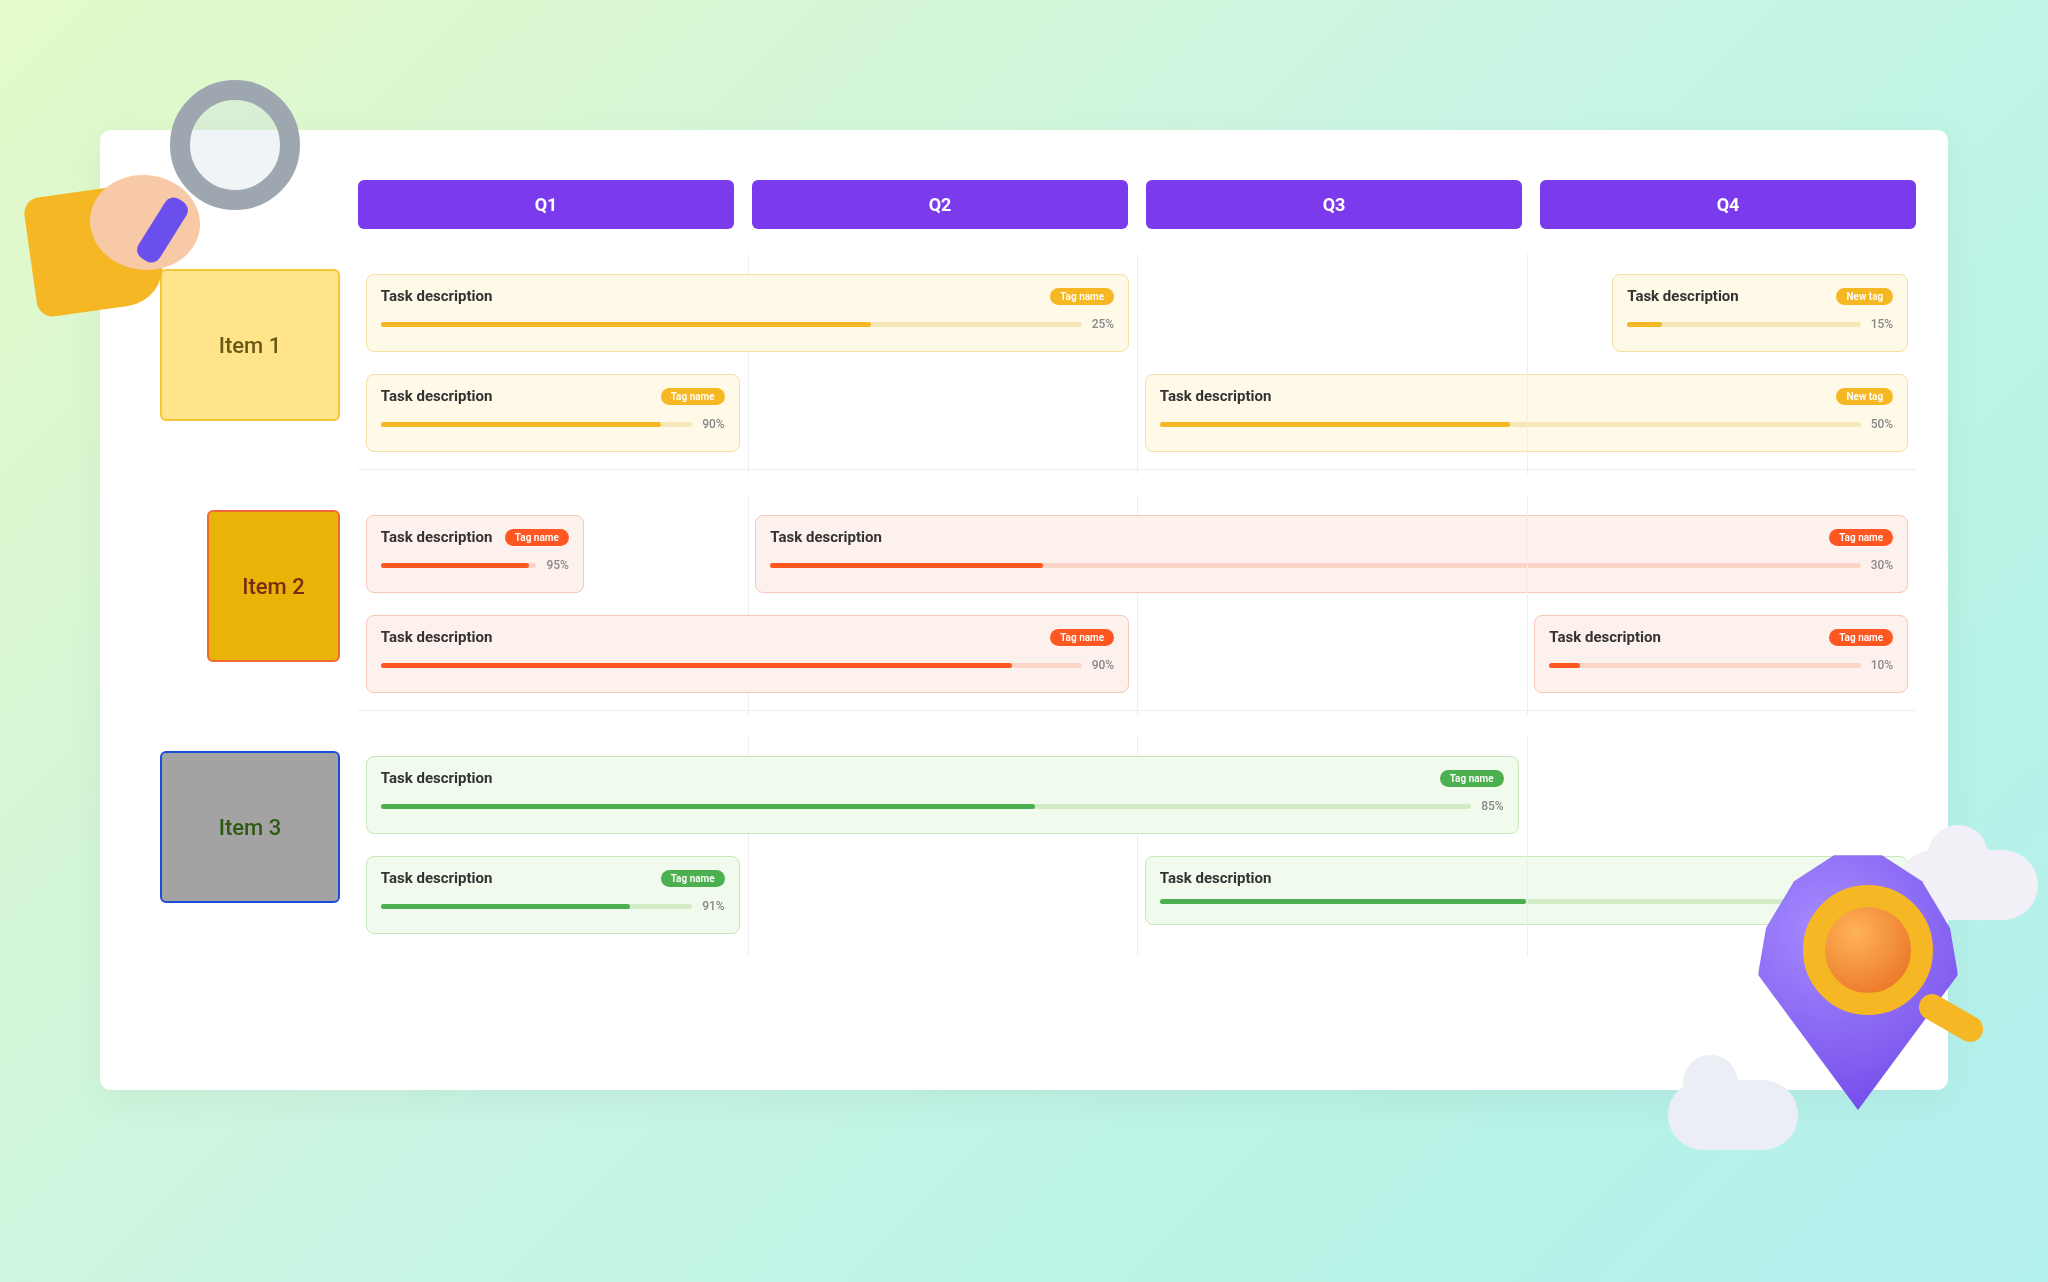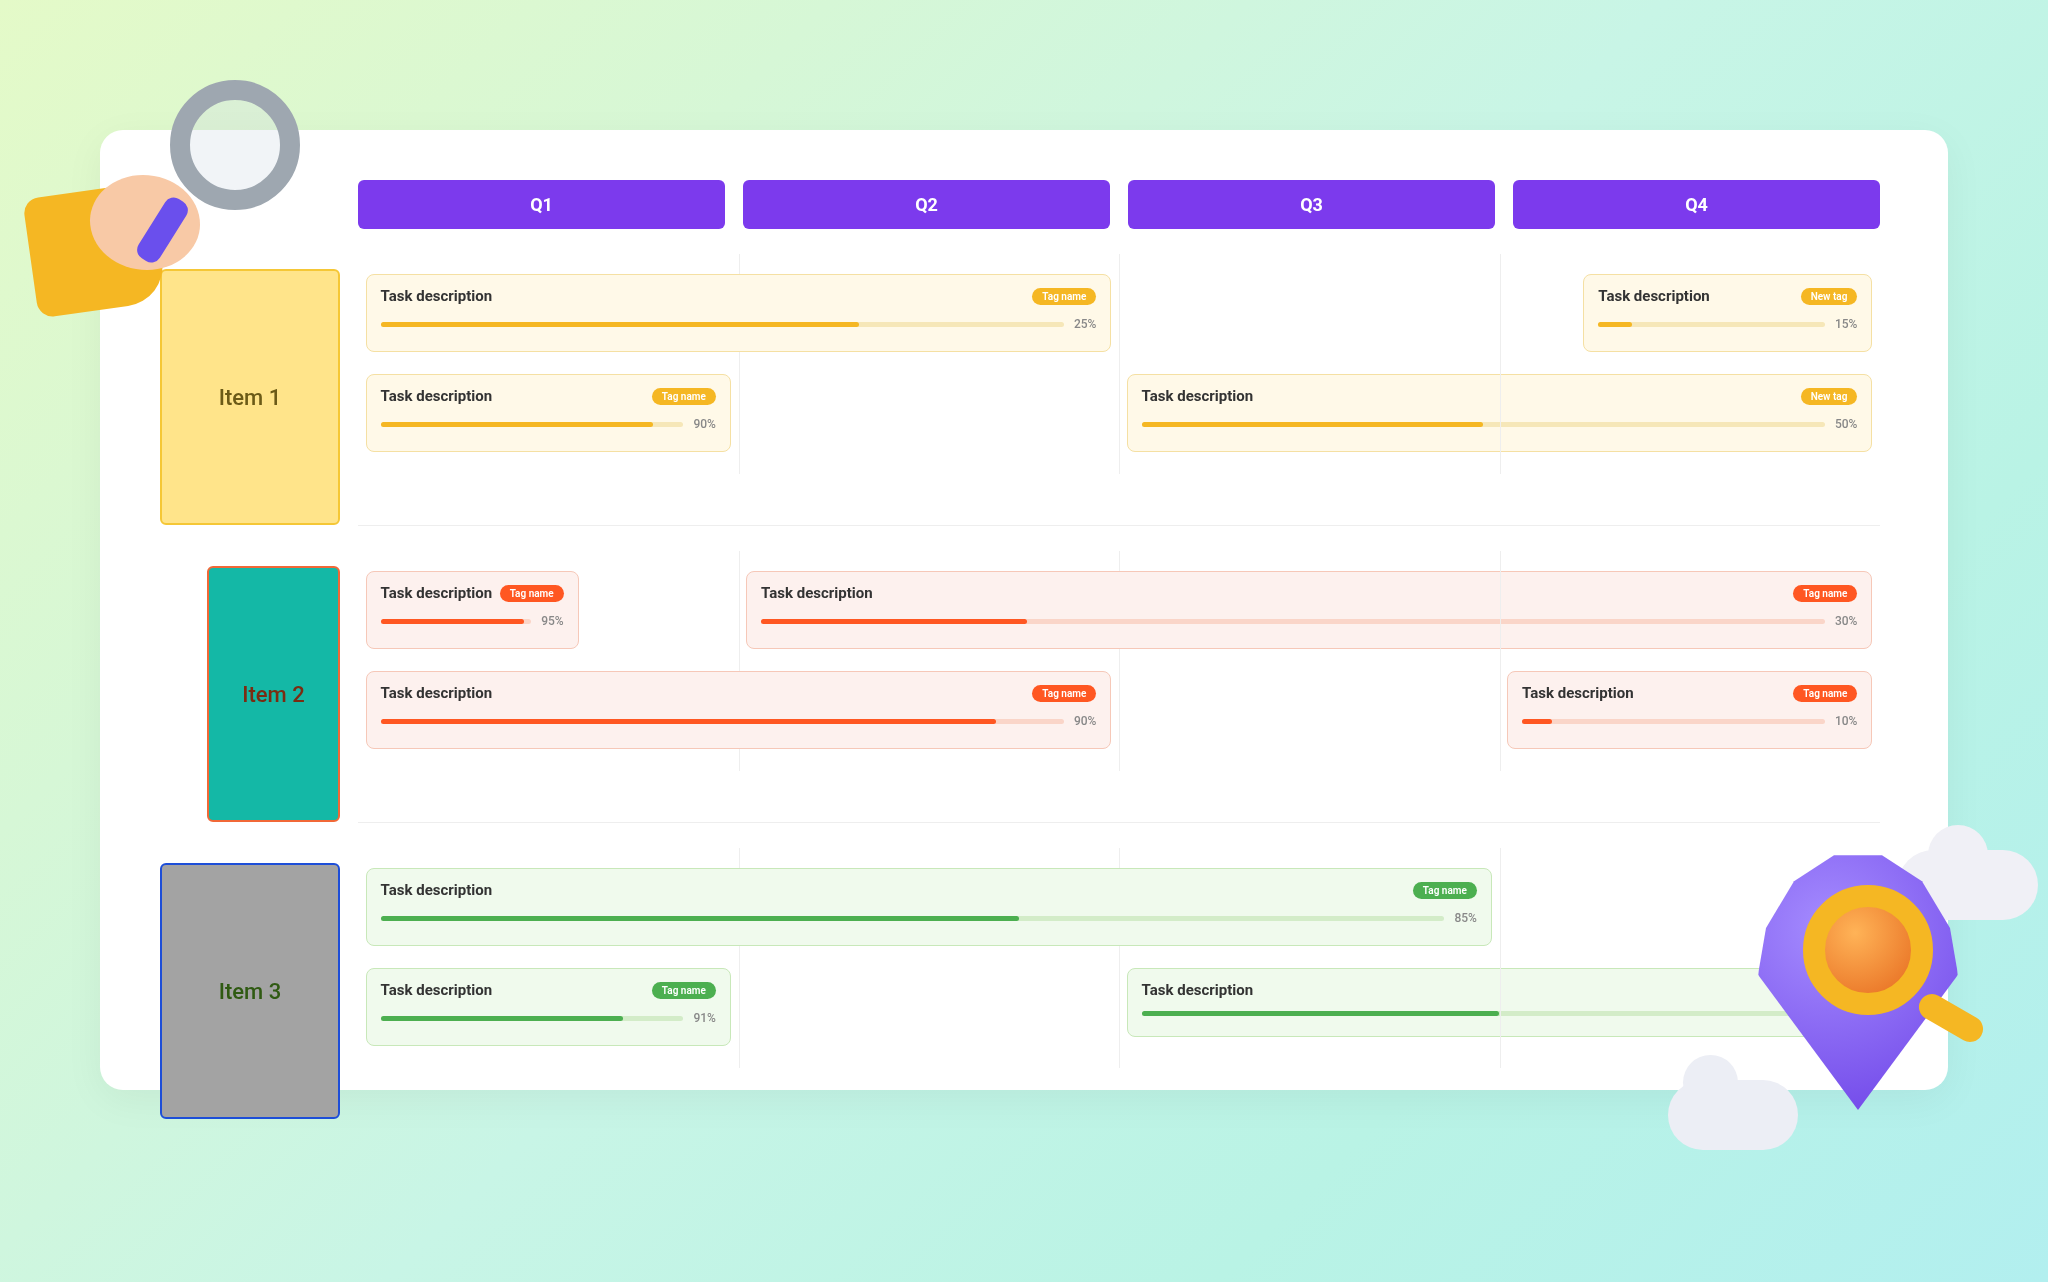--- a/index.html
+++ b/index.html
@@ -6,24 +6,24 @@
 body {
   font-family: -apple-system, BlinkMacSystemFont, "Segoe UI", Roboto, sans-serif;
   background: linear-gradient(135deg, #e4fac8 0%, #d6f7d6 25%, #c8f5e6 50%, #b9f3e5 75%, #b2efef 100%);
   width: 2048px;
   height: 1282px;
   padding: 130px 100px 80px 100px;
   position: relative;
 }
 .panel {
   background: #fff;
-  border-radius: 23px;
+  border-radius: 11px;
   width: 100%;
   height: 960px;
-  padding: 50px 68px 40px 60px;
+  padding: 50px 32px 40px 60px;
   position: relative;
   box-shadow: 0 10px 40px rgba(0,0,0,0.05);
 }
 .grid {
   display: grid;
   grid-template-columns: 180px repeat(4, 1fr);
   column-gap: 18px;
   align-items: start;
 }
 .q-header {
@@ -36,25 +36,25 @@
   border-radius: 6px;
 }
 .q-header-spacer { }
 .row-label {
   display: flex;
   align-items: center;
   justify-content: center;
   font-size: 22px;
   font-weight: 500;
   border-radius: 6px;
-  height: 256px;
+  height: 152px;
   margin-top: 40px;
 }
 .row-label.yellow { background: #ffe48a; border: 2px solid #f5c736; color: #6b5a17; }
-.row-label.orange { background: #14b8a6; border: 2px solid #f16837; color: #7a2c12; margin-left: 47px; }
+.row-label.orange { background: #eab308; border: 2px solid #f16837; color: #7a2c12; margin-left: 47px; }
 .row-label.green  { background: #a3a3a3; border: 2px solid #1d4ed8; color: #2f5a12; }
 .lanes {
   grid-column: 2 / span 4;
   position: relative;
   margin-top: 30px;
   height: 210px;
   border-top: 0;
 }
 .lanes::before, .lanes::after, .lanes .sep2 {
   content: "";

